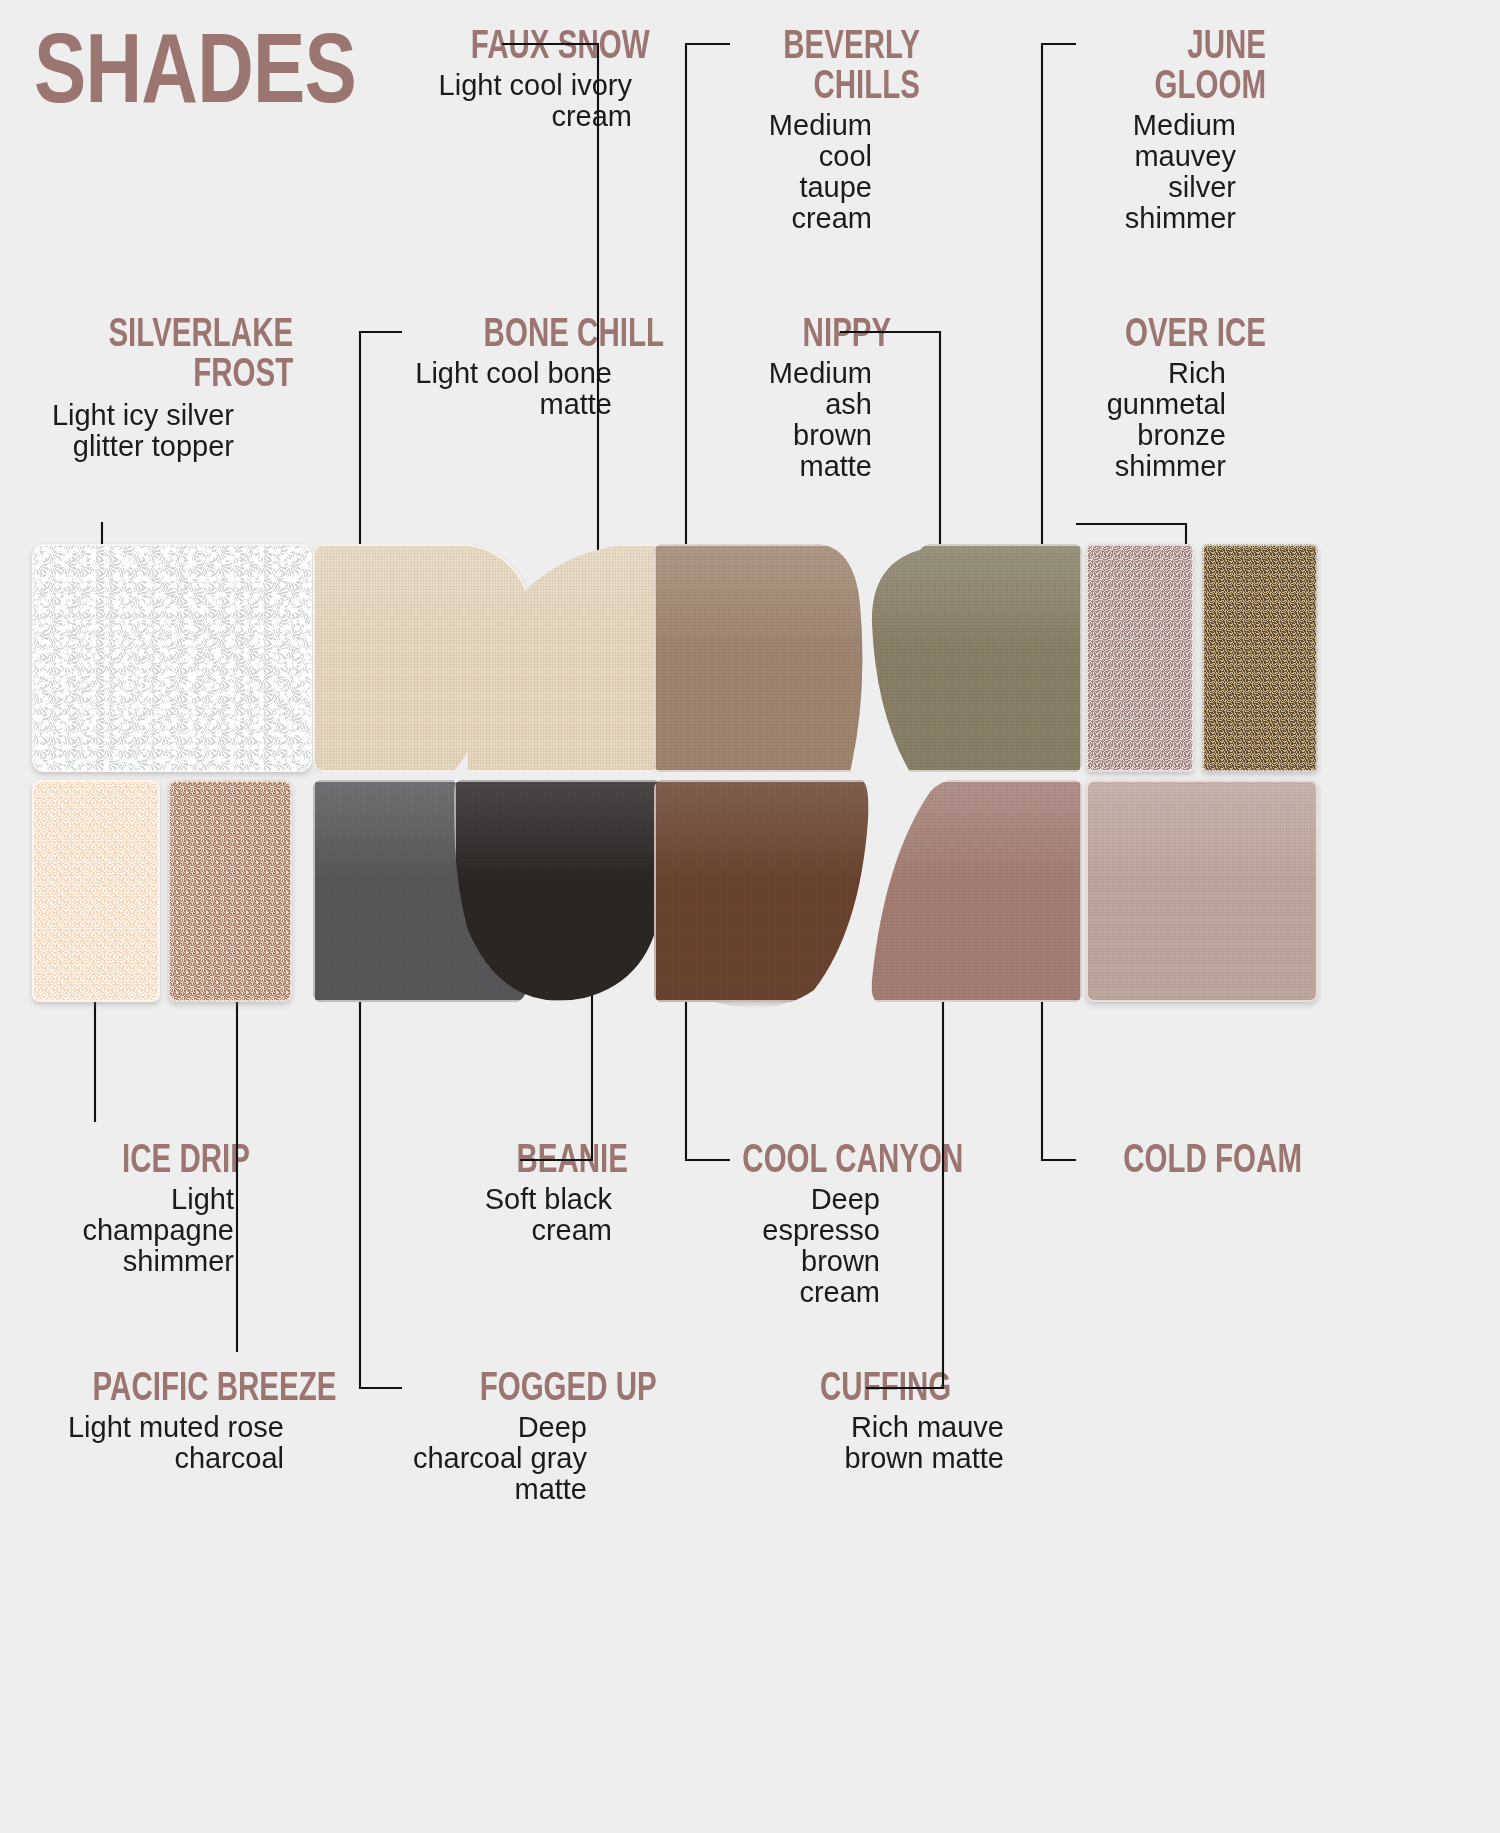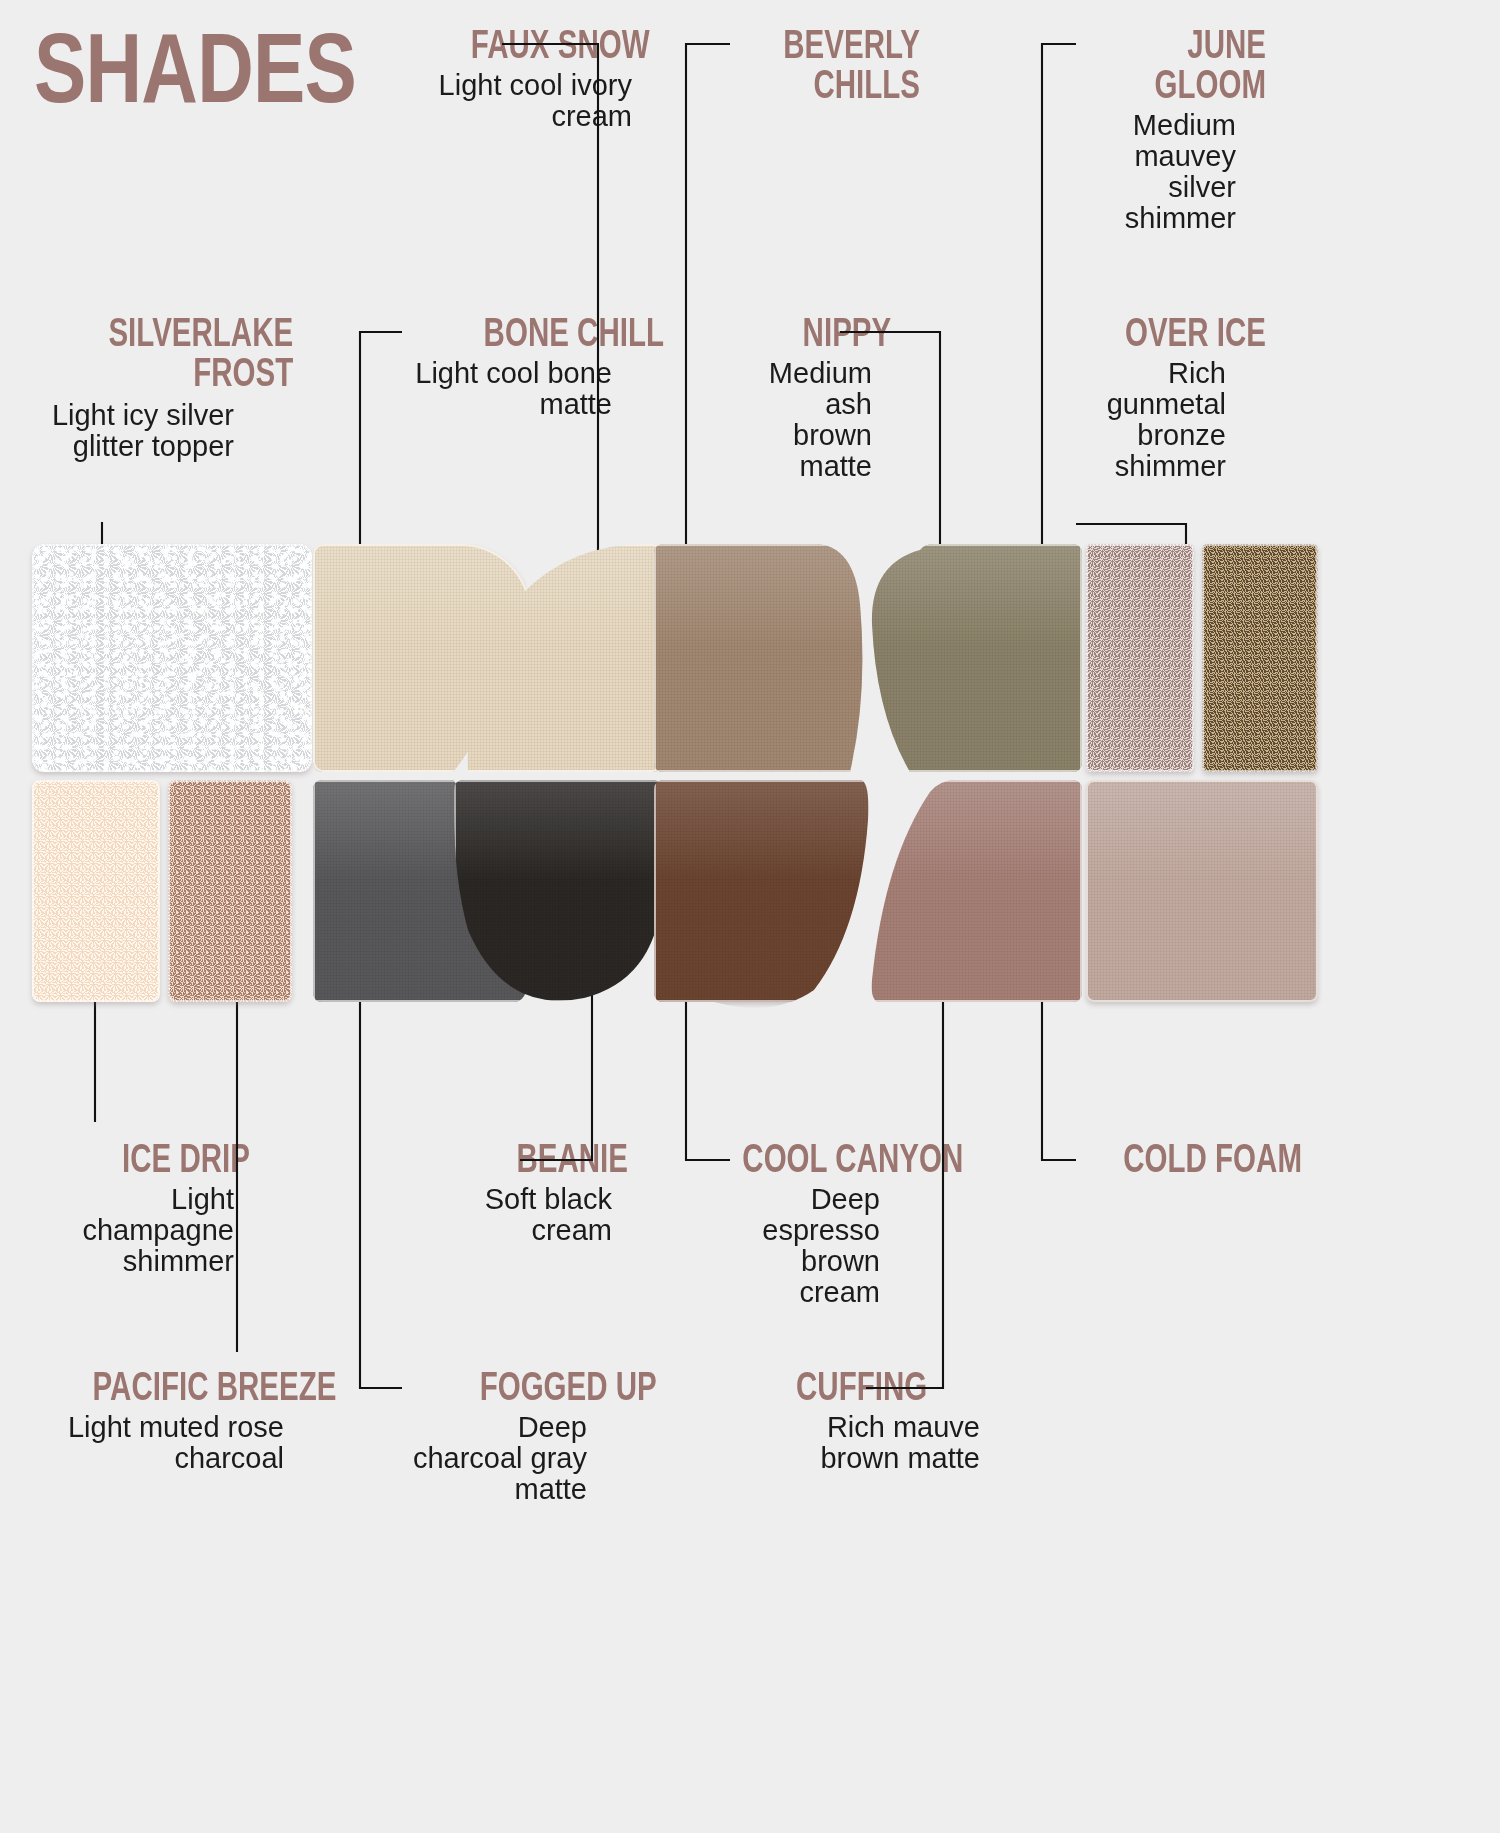--- a/index.html
+++ b/index.html
@@ -143,20 +143,21 @@
 
   <div class="page-title">SHADES</div>
 
   <div class="shade-label" style="left:412px;top:24px;width:250px;">
     <div class="shade-name two-line" style="width:330px;">FAUX SNOW</div>
     <div class="shade-desc" style="width:220px;">Light cool ivory cream</div>
   </div>
 
   <div class="shade-label" style="left:740px;top:24px;width:180px;">
     <div class="shade-name two-line" style="width:250px;">BEVERLY CHILLS</div>
+    <div class="shade-desc" style="width:132px;">Medium cool taupe cream</div>
   </div>
 
   <div class="shade-label" style="left:1086px;top:24px;width:180px;">
     <div class="shade-name two-line" style="width:250px;">JUNE GLOOM</div>
     <div class="shade-desc" style="width:150px;">Medium mauvey silver shimmer</div>
   </div>
 
   <div class="shade-label" style="left:34px;top:312px;width:260px;">
     <div class="shade-name two-line" style="width:360px;">SILVERLAKE FROST</div>
     <div class="shade-desc" style="width:200px;margin-top:8px;">Light icy silver glitter topper</div>
@@ -199,21 +200,21 @@
   <div class="shade-label" style="left:34px;top:1366px;width:300px;">
     <div class="shade-name" style="width:420px;">PACIFIC BREEZE</div>
     <div class="shade-desc" style="width:250px;">Light muted rose charcoal</div>
   </div>
 
   <div class="shade-label" style="left:412px;top:1366px;width:250px;">
     <div class="shade-name" style="width:340px;">FOGGED UP</div>
     <div class="shade-desc" style="width:175px;">Deep charcoal gray matte</div>
   </div>
 
-  <div class="shade-label" style="left:740px;top:1366px;width:280px;">
+  <div class="shade-label" style="left:764px;top:1366px;width:280px;">
     <div class="shade-name" style="width:260px;">CUFFING</div>
     <div class="shade-desc" style="width:240px;">Rich mauve brown matte</div>
   </div>
 
   <svg class="leader" width="1500" height="1833" viewBox="0 0 1500 1833" style="left:0;top:0;">
 
     <g>
       <path d="M 502 44 L 598 44 L 598 638" stroke="#111" stroke-width="2.1" fill="none"></path>
       <ellipse cx="598" cy="641" rx="5.5" ry="7" fill="#111"></ellipse>
     </g>

